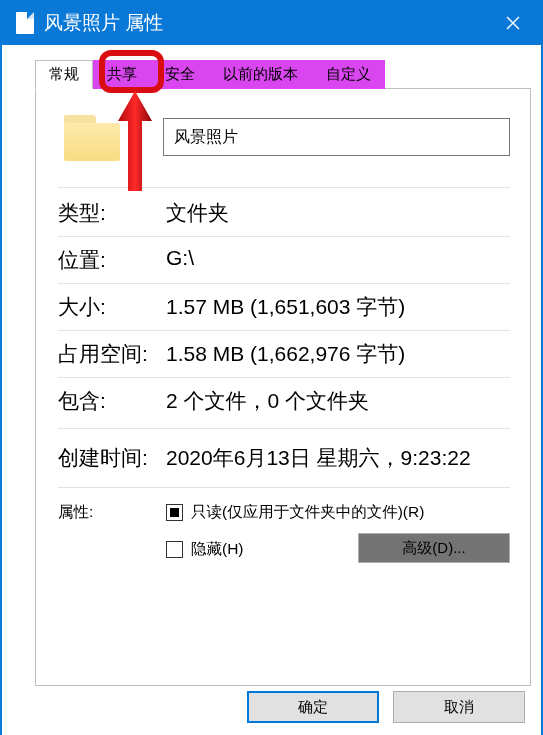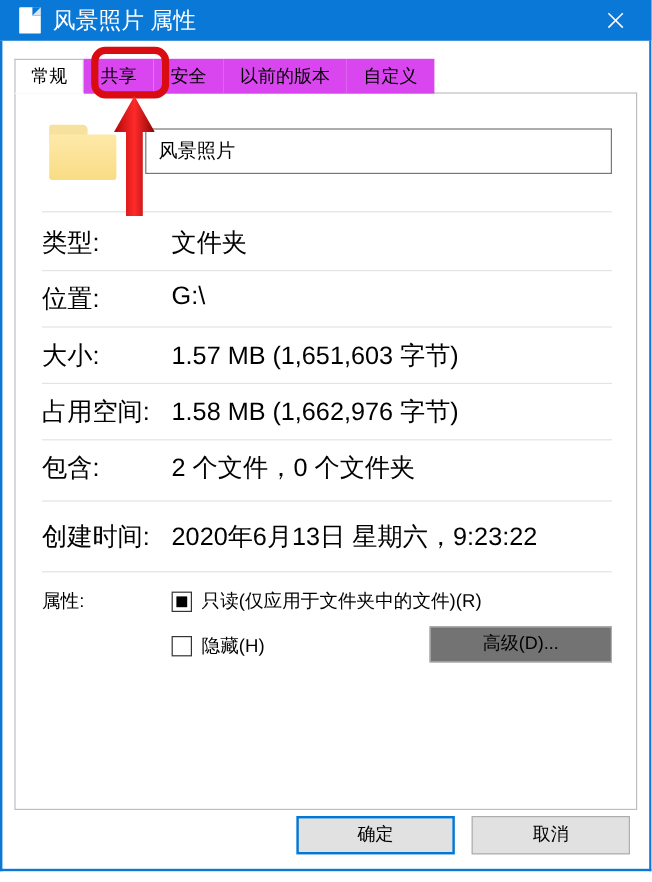--- a/index.html
+++ b/index.html
@@ -11,21 +11,21 @@
     padding: 0;
     background: #fff;
     width: 543px;
     height: 735px;
     overflow: hidden;
   }
   
   .titlebar {
     background: #0a78d6;
     color: #fff;
-    height: 34px;
+    height: 45px;
     display: flex;
     align-items: center;
     padding: 0 6px 0 14px;
     border: 2px solid #0a78d6;
   }
   .titlebar .title-icon {
     width: 18px;
     height: 22px;
     background: #fff;
     margin-right: 10px;
@@ -70,20 +70,21 @@
     border: 2px solid #0a78d6;
     border-top: none;
     height: 692px;
     background: #fff;
     position: relative;
   }
   .inner {
     padding: 14px 10px 10px 10px;
     height: 100%;
     position: relative;
+    margin-left: 23px;
   }
 
   
   .tabs {
     display: flex;
     position: relative;
     z-index: 2;
   }
   .tab {
     padding: 4px 13px 4px 13px;
@@ -127,20 +128,21 @@
     z-index: 5;
     pointer-events: none;
   }
 
   
   .head-row {
     display: flex;
     align-items: center;
     margin-bottom: 26px;
     margin-top: 2px;
+    gap: 19px;
   }
   .folder-icon {
     width: 58px;
     height: 48px;
     position: relative;
     margin: 0 22px 0 6px;
     flex-shrink: 0;
   }
   .folder-icon .back {
     position: absolute;

